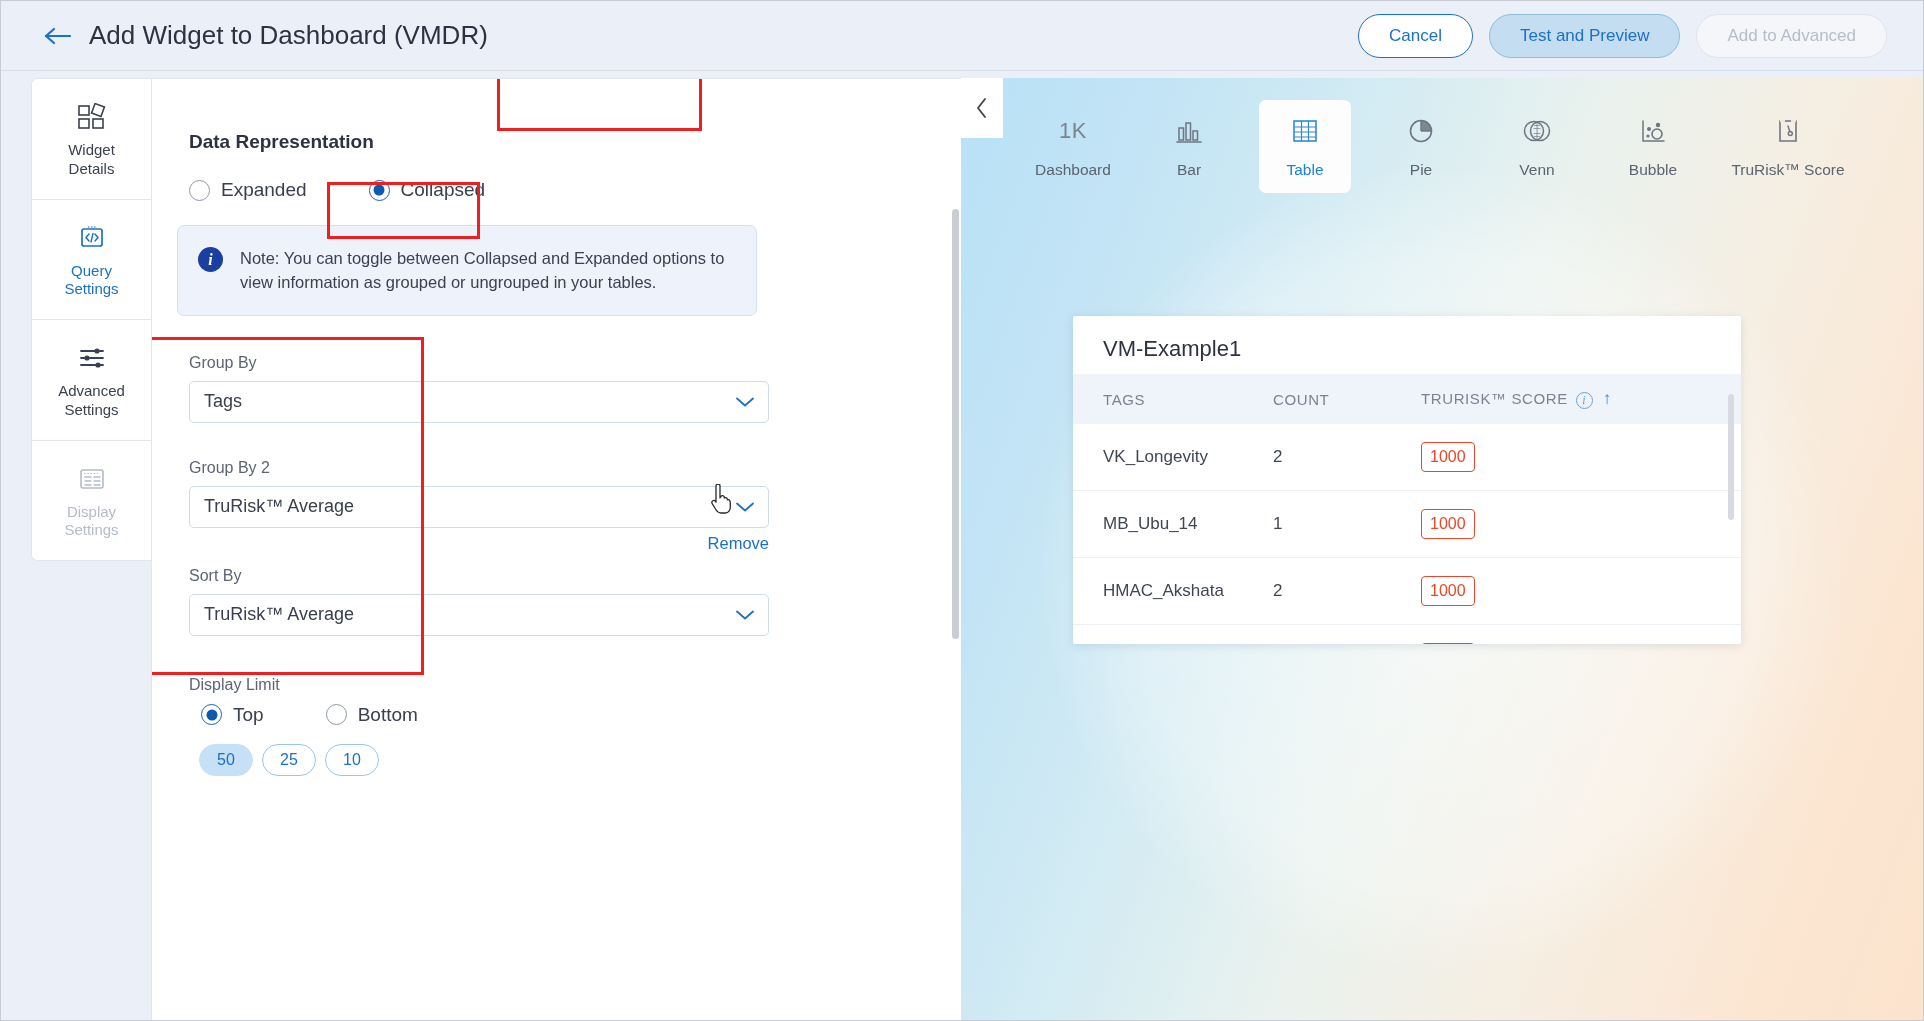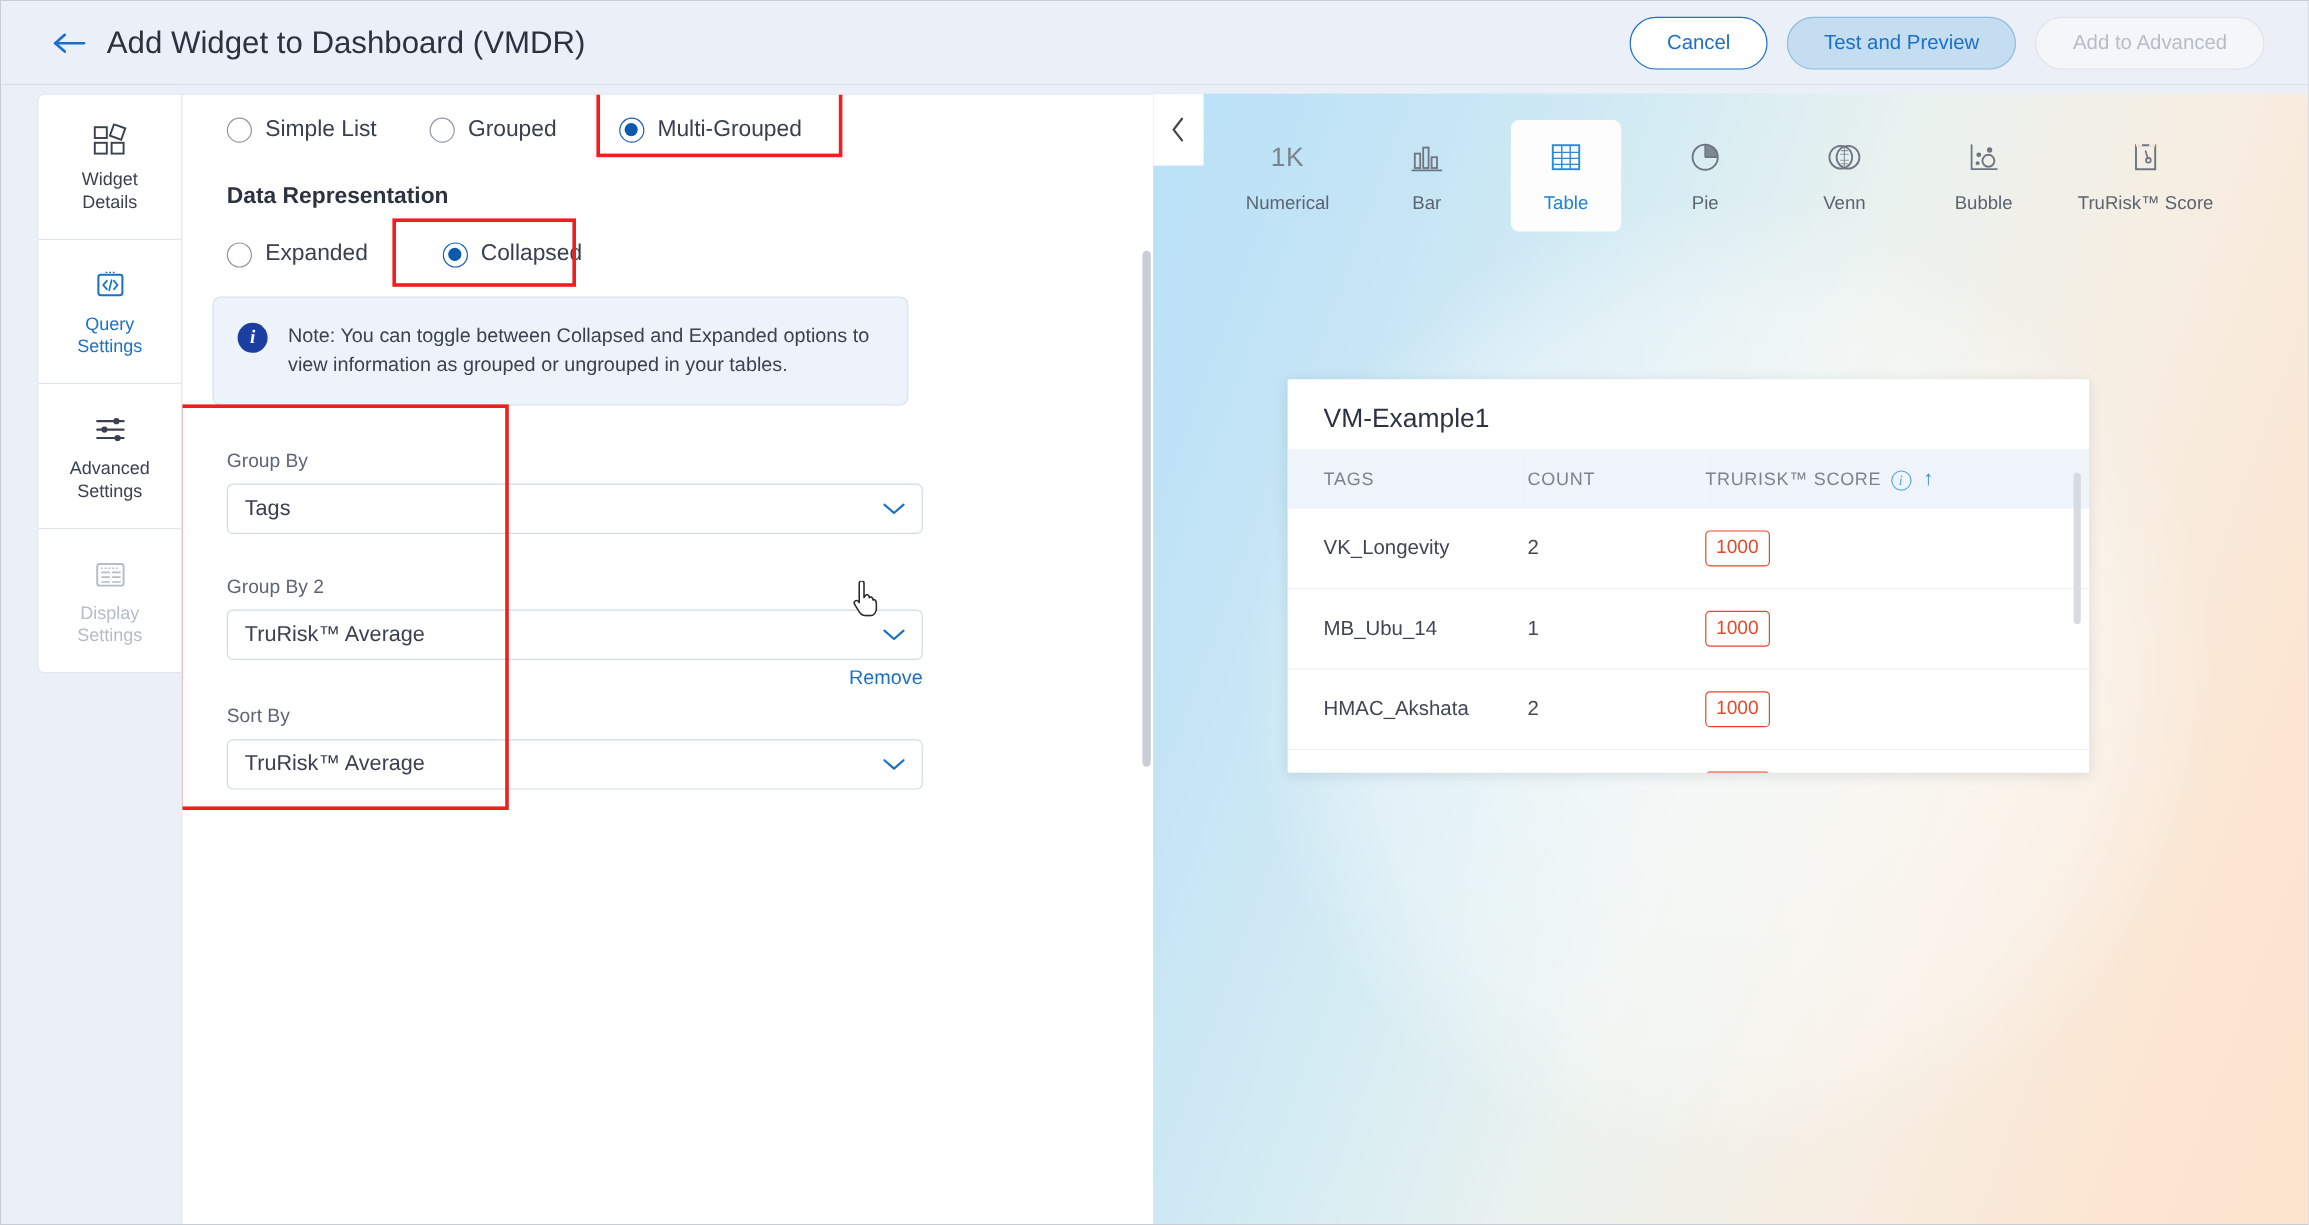--- a/index.html
+++ b/index.html
@@ -354,34 +354,20 @@
             <span>Settings</span>
           </div>
         </div>
 
       </div>
     </div>
 
     <div class="form-panel">
       <div class="form-scroll">
 
-        <div class="radio-row" style="padding-left:12px;">
-          <div class="radio-opt">
-            <span class="radio-circle"></span>
-            <span class="radio-label">Simple List</span>
-          </div>
-          <div class="radio-opt" style="margin-right:38px;">
-            <span class="radio-circle"></span>
-            <span class="radio-label">Grouped</span>
-          </div>
-          <div class="radio-opt checked" style="margin-left:14px;">
-            <span class="radio-circle"></span>
-            <span class="radio-label">Multi-Grouped</span>
-          </div>
-        </div>
 
         <div class="section-title" style="padding-left:12px;">Data Representation</div>
 
         <div class="radio-row" style="margin-top:26px;padding-left:12px;">
           <div class="radio-opt" style="margin-right:52px;">
             <span class="radio-circle"></span>
             <span class="radio-label">Expanded</span>
           </div>
           <div class="radio-opt checked" style="margin-left:10px;">
             <span class="radio-circle"></span>
@@ -418,20 +404,38 @@
         <div style="margin-top:14px;padding-left:12px;">
           <div class="field-label">Sort By</div>
           <div class="select-box">
             <span>TruRisk™ Average</span>
             <svg class="chev" viewBox="0 0 18 10">
               <path d="M1 1.5 L9 8.5 L17 1.5" fill="none" stroke="#1b70c8" stroke-width="1.8" stroke-linecap="round" stroke-linejoin="round"></path>
             </svg>
           </div>
         </div>
 
+        <div style="margin-top:40px;padding-left:12px;">
+          <div class="field-label">Display Limit</div>
+          <div class="radio-row" style="margin-top:10px;padding-left:12px;">
+            <div class="radio-opt checked" style="margin-right:62px;">
+              <span class="radio-circle"></span>
+              <span class="radio-label">Top</span>
+            </div>
+            <div class="radio-opt">
+              <span class="radio-circle"></span>
+              <span class="radio-label">Bottom</span>
+            </div>
+          </div>
+          <div class="pill-row" style="padding-left:10px;">
+            <div class="pill selected">50</div>
+            <div class="pill">25</div>
+            <div class="pill">10</div>
+          </div>
+        </div>
 
       </div>
 
       <div class="annot" style="left:345px;top:-25px;width:205px;height:77px;"></div>
       <div class="annot" style="left:175px;top:103px;width:153px;height:57px;"></div>
       <div class="annot" style="left:-3px;top:258px;width:275px;height:338px;"></div>
 
       <div class="form-scrollbar"></div>
 
       <svg class="cursor-ptr" viewBox="0 0 26 30">
@@ -450,21 +454,21 @@
           <path d="M10 2 L3 11 L10 20" fill="none" stroke="#43484f" stroke-width="1.9" stroke-linecap="round" stroke-linejoin="round"></path>
         </svg>
       </div>
 
       <div class="viz-bar">
 
         <div class="viz-item">
           <div class="viz-icon">
             <span class="viz-num">1K</span>
           </div>
-          <div class="viz-label">Numerical</div>
+          <div class="viz-label">Dashboard</div>
         </div>
 
         <div class="viz-item">
           <div class="viz-icon">
             <svg width="28" height="28" viewBox="0 0 28 28">
               <rect x="4" y="11" width="4.5" height="12" fill="none" stroke="#6d7682" stroke-width="1.5"></rect>
               <rect x="11" y="6" width="4.5" height="17" fill="none" stroke="#6d7682" stroke-width="1.5"></rect>
               <rect x="18" y="14" width="4.5" height="9" fill="none" stroke="#6d7682" stroke-width="1.5"></rect>
               <path d="M2 25 H26" stroke="#6d7682" stroke-width="1.6" stroke-linecap="round"></path>
             </svg>

